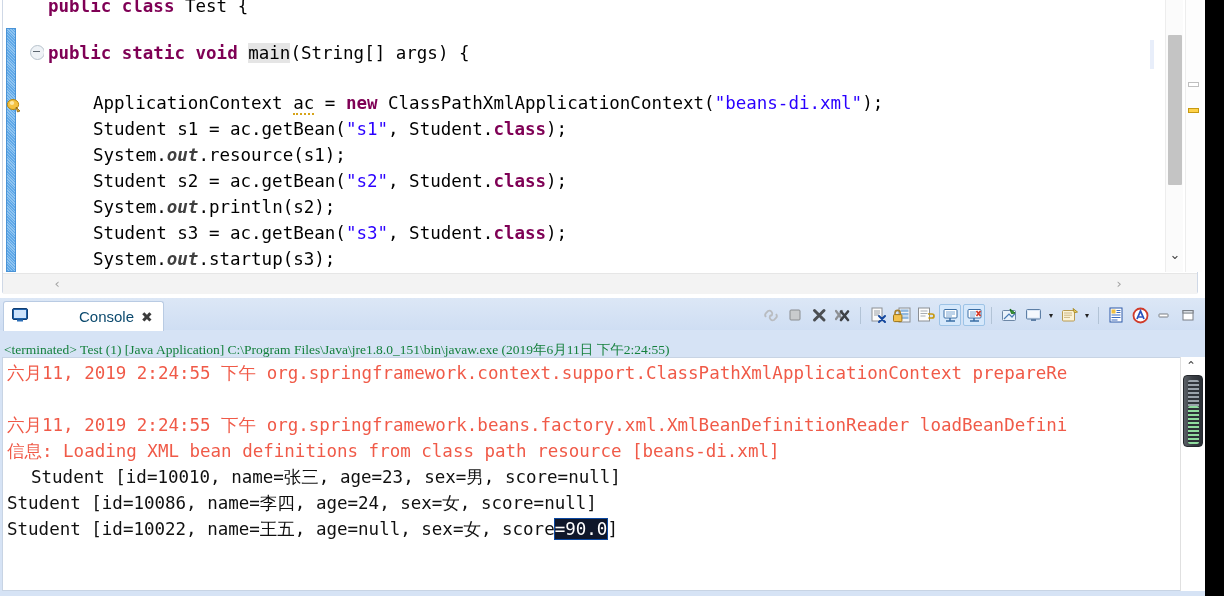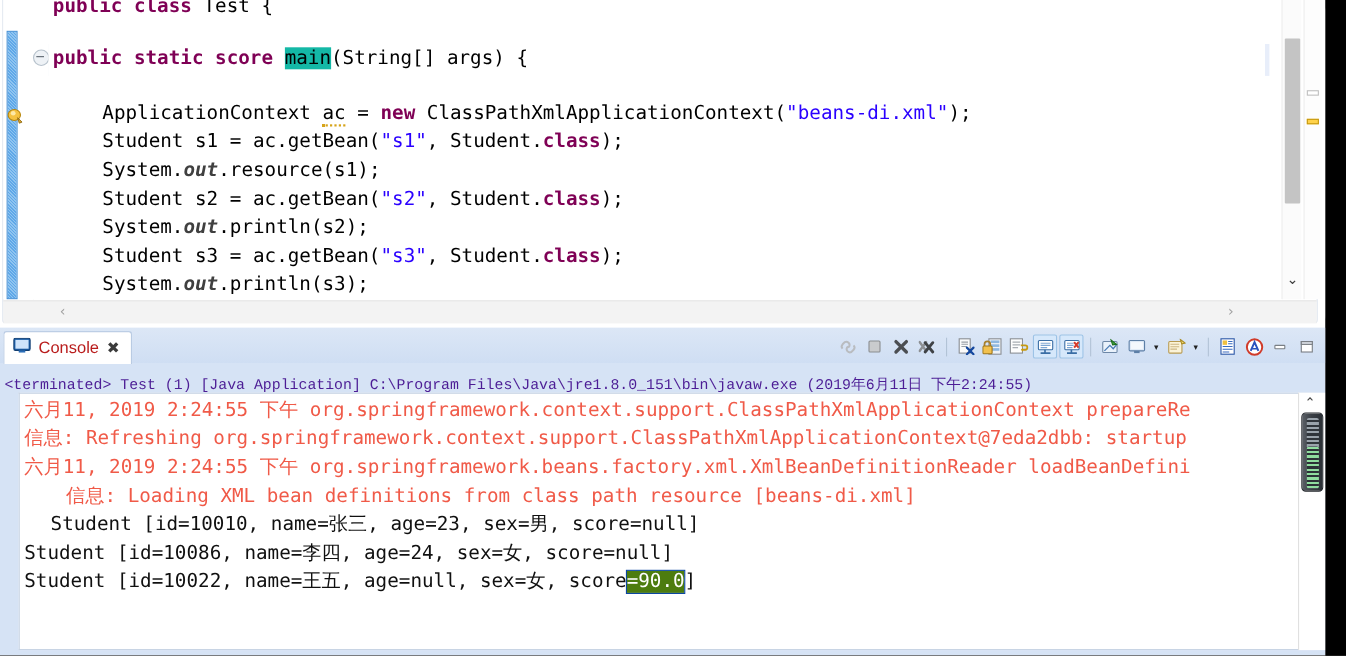--- a/index.html
+++ b/index.html
@@ -112,21 +112,21 @@
   }
   .kw   { color: #7f0055; font-weight: bold; }
   .str  { color: #2a00ff; }
   .fld  { color: #404040; font-style: italic; font-weight: bold; }
   .plain{ color: #000; }
   .ul-warn {
     border-bottom: 2px dotted #d6a41a;
     padding-bottom: 0px;
   }
   .occ {
-    background: #14b8a6;
+    background: #e5e5e5;
   }
 
   
   #ed-scroll {
     position: absolute;
     right: 22px; top: 0px;
     width: 17px; height: 272px;
     background: #fbfbfb;
     border-left: 1px solid #ededed;
   }
@@ -211,22 +211,23 @@
     background: #ffffff;
     border: 1px solid #b9cbe3;
     border-bottom: none;
     border-radius: 3px 3px 0 0;
     display: flex;
     align-items: center;
     gap: 7px;
   }
   #console-tab .tab-label {
     font-size: 15px;
-    color: #b91c1c;
+    color: #0c4a6e;
     font-family: "Liberation Sans", sans-serif;
+    margin-left: 44px;
   }
   .tab-close {
     font-size: 14px;
     color: #3b3b3b;
     font-family: "DejaVu Sans", sans-serif;
     line-height: 1;
   }
 
   #console-toolbar {
     position: absolute;
@@ -257,48 +258,48 @@
     display: flex; align-items: center; justify-content: center;
     font-size: 8px; color: #222;
     font-family: "DejaVu Sans", sans-serif;
   }
 
   
   #terminated-line {
     position: absolute;
     left: 4px; top: 43px;
     font-size: 13.5px;
-    color: #4c1d95;
-    font-family: Liberation Mono, monospace;
+    color: #15803d;
+    font-family: Liberation Serif, serif;
     white-space: pre;
   }
 
   
   #console-body {
     position: absolute;
-    left: 17px; top: 59px;
+    left: 2px; top: 59px;
     width: 1178px; height: 234px;
     background: #ffffff;
     border: 1px solid #c8d4e4;
     border-right: none;
     box-sizing: border-box;
     overflow: hidden;
   }
   .con-line {
     position: absolute;
     left: 4px;
     white-space: pre;
     font-family: "DejaVu Sans Mono", monospace;
     font-size: 17.5px;
     line-height: 26px;
   }
   .con-line.err { color: #f05a48; }
   .con-line.out { color: #101010; }
   .sel {
-    background: #4d7c0f;
+    background: #0f172a;
     color: #ffffff;
     outline: 1px solid #0b47a0;
   }
 
   
   #con-scrollcol {
     position: absolute;
     left: 1180px; top: 59px;
     width: 24px; height: 234px;
     background: #ffffff;
@@ -366,28 +367,28 @@
         </svg>
       </div>
     </div>
 
     <div id="fold-column">
       <div class="fold-minus"></div>
     </div>
 
     <div id="code-area">
         <div class="code-line" style="top: -4px; left: 4px;"><span class="kw">public </span><span class="kw">class </span><span class="plain">Test {</span></div>
-        <div class="code-line" style="top: 43px; left: 4px;"><span class="kw">public </span><span class="kw">static </span><span class="kw">score </span><span class="occ">main</span><span class="plain">(String[] args) {</span></div>
+        <div class="code-line" style="top: 43px; left: 4px;"><span class="kw">public </span><span class="kw">static </span><span class="kw">void </span><span class="occ">main</span><span class="plain">(String[] args) {</span></div>
         <div class="code-line" style="top: 93px; left: 49px;"><span class="plain">ApplicationContext </span><span class="ul-warn">ac</span><span class="plain"> = </span><span class="kw">new </span><span class="plain">ClassPathXmlApplicationContext(</span><span class="str">"beans-di.xml"</span><span class="plain">);</span></div>
         <div class="code-line" style="top: 119px; left: 49px;"><span class="plain">Student s1 = ac.getBean(</span><span class="str">"s1"</span><span class="plain">, Student.</span><span class="kw">class</span><span class="plain">);</span></div>
         <div class="code-line" style="top: 145px; left: 49px;"><span class="plain">System.</span><span class="fld">out</span><span class="plain">.resource(s1);</span></div>
         <div class="code-line" style="top: 171px; left: 49px;"><span class="plain">Student s2 = ac.getBean(</span><span class="str">"s2"</span><span class="plain">, Student.</span><span class="kw">class</span><span class="plain">);</span></div>
         <div class="code-line" style="top: 197px; left: 49px;"><span class="plain">System.</span><span class="fld">out</span><span class="plain">.println(s2);</span></div>
         <div class="code-line" style="top: 223px; left: 49px;"><span class="plain">Student s3 = ac.getBean(</span><span class="str">"s3"</span><span class="plain">, Student.</span><span class="kw">class</span><span class="plain">);</span></div>
-        <div class="code-line" style="top: 249px; left: 49px;"><span class="plain">System.</span><span class="fld">out</span><span class="plain">.println(s3);</span></div>
+        <div class="code-line" style="top: 249px; left: 49px;"><span class="plain">System.</span><span class="fld">out</span><span class="plain">.startup(s3);</span></div>
       </div>
 
     <div id="ed-scroll">
       <div id="ed-scroll-thumb"></div>
       <div id="ed-scroll-down">⌄</div>
     </div>
 
     <div id="ed-overview">
       <div class="ov-mark grey"></div>
       <div class="ov-mark warn"></div>
@@ -548,23 +549,22 @@
             <rect x="2" y="1.5" width="10" height="2.6" fill="#d7dce2" stroke="#7a7f85"></rect>
           </svg>
         </div>
       </div>
     </div>
 
     <div id="terminated-line">&lt;terminated&gt; Test (1) [Java Application] C:\Program Files\Java\jre1.8.0_151\bin\javaw.exe (2019年6月11日 下午2:24:55)</div>
 
     <div id="console-body">
         <div class="con-line err" style="top: 2px;">六月11, 2019 2:24:55 下午 org.springframework.context.support.ClassPathXmlApplicationContext prepareRe</div>
-        <div class="con-line err" style="top: 28px;">信息: Refreshing org.springframework.context.support.ClassPathXmlApplicationContext@7eda2dbb: startup</div>
         <div class="con-line err" style="top: 54px;">六月11, 2019 2:24:55 下午 org.springframework.beans.factory.xml.XmlBeanDefinitionReader loadBeanDefini</div>
-        <div class="con-line err" style="top: 80px; margin-left: 38px;">信息: Loading XML bean definitions from class path resource [beans-di.xml]</div>
+        <div class="con-line err" style="top: 80px;">信息: Loading XML bean definitions from class path resource [beans-di.xml]</div>
         <div class="con-line out" style="top: 106px; margin-left: 24px;">Student [id=10010, name=张三, age=23, sex=男, score=null]</div>
         <div class="con-line out" style="top: 132px;">Student [id=10086, name=李四, age=24, sex=女, score=null]</div>
         <div class="con-line out" style="top: 158px;"><span>Student [id=10022, name=王五, age=null, sex=女, score</span><span class="sel">=90.0</span><span>]</span></div>
       </div>
 
     <div id="con-scrollcol">
       <div id="con-scroll-up">⌃</div>
       <div id="con-thumb">
         <div class="grip"></div>
         <div class="grip lower"></div>

